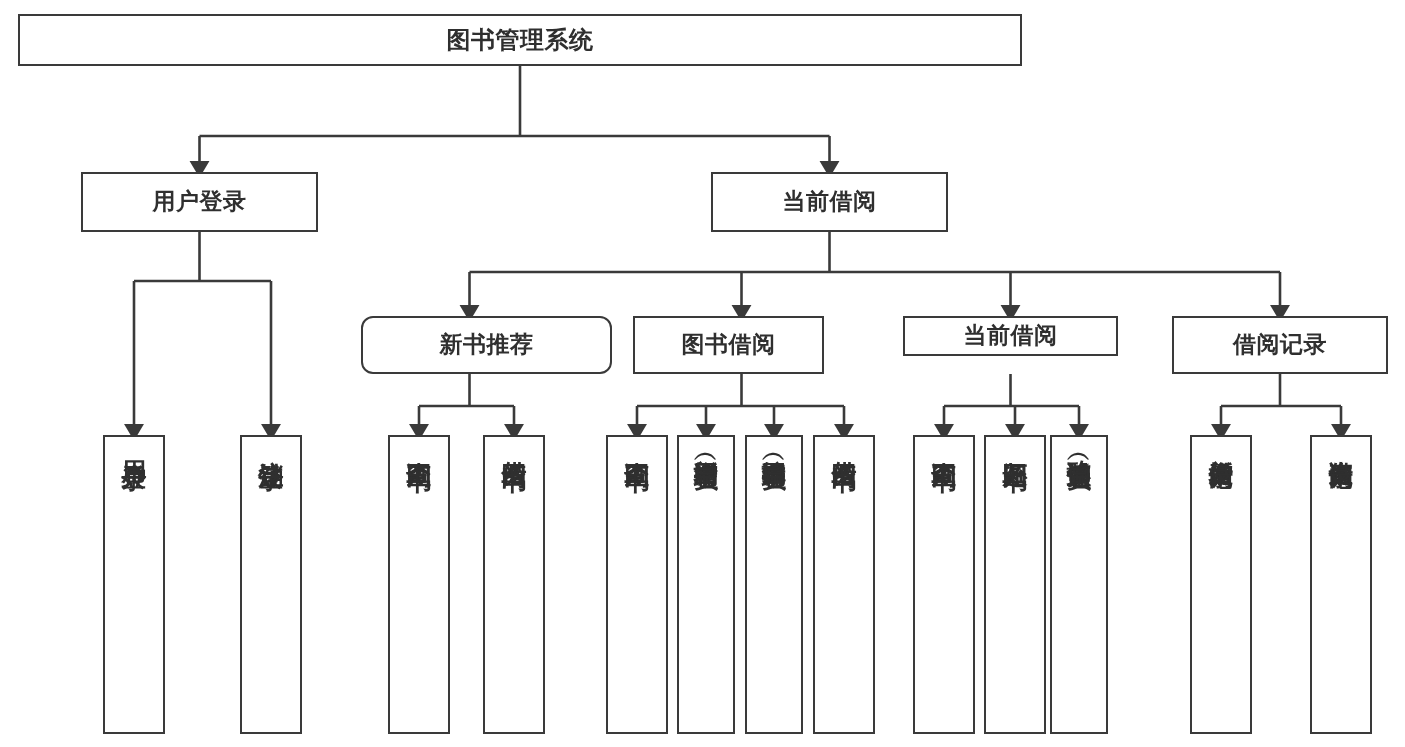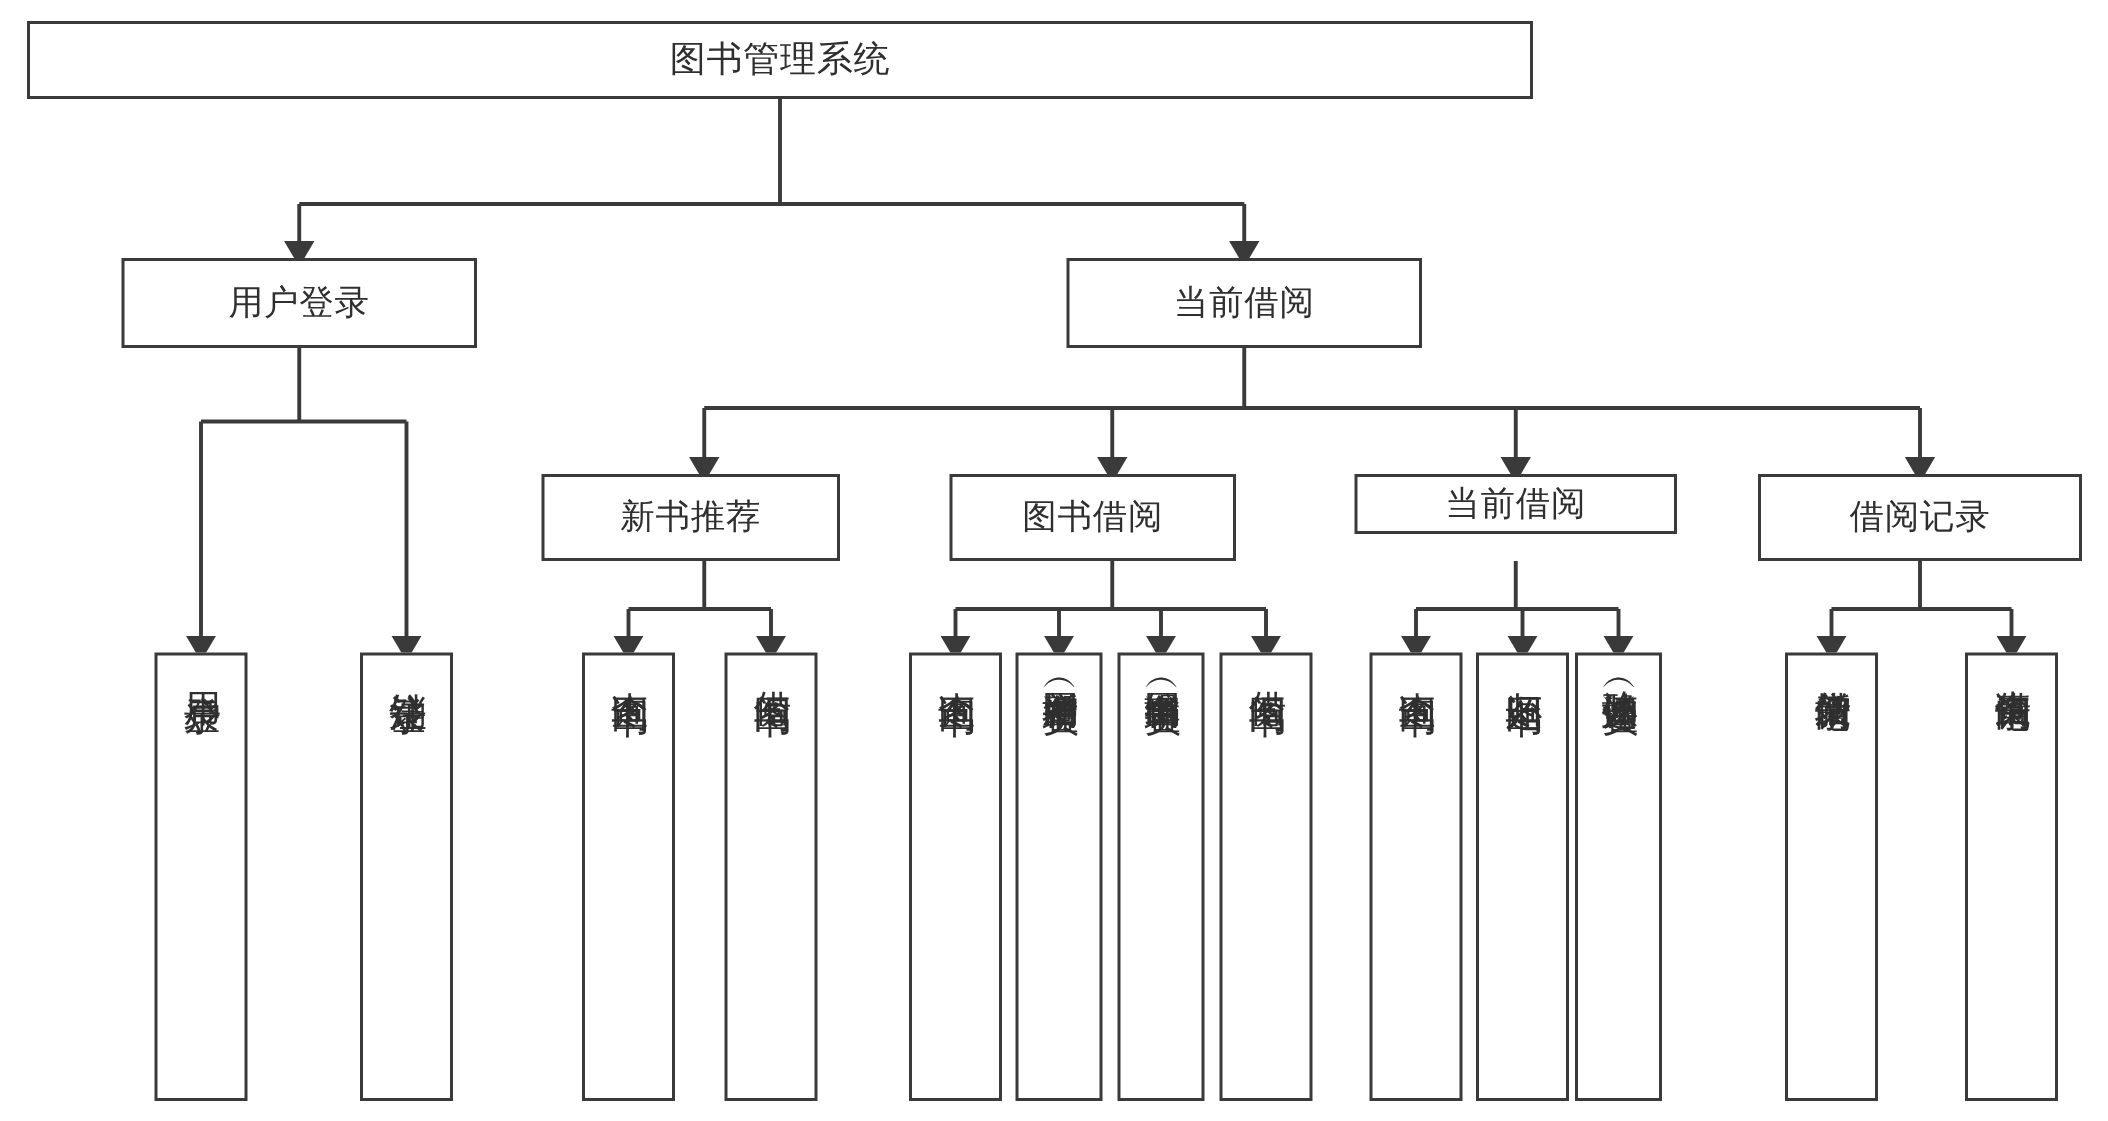--- a/index.html
+++ b/index.html
@@ -35,20 +35,21 @@
     align-items: center;
     justify-content: center;
     z-index: 2;
   }
   .node-label {
     color: #2f2f2f;
     text-align: center;
     line-height: 1.18;
     letter-spacing: 0.5px;
     white-space: pre-line;
+    font-weight: bold;
   }
   .node.horizontal .node-label {
     font-size: 23px;
   }
   .node.root .node-label {
     font-size: 24px;
   }
   .node.vertical {
     align-items: flex-start;
     justify-content: center;
@@ -128,21 +129,21 @@
   <div id="node-layer">
       <div class="node horizontal root" style="left: 18px; top: 14px; width: 1004px; height: 52px;">
         <span class="node-label">图书管理系统</span>
       </div>
       <div class="node horizontal" style="left: 81px; top: 172px; width: 237px; height: 60px;">
         <span class="node-label">用户登录</span>
       </div>
       <div class="node horizontal" style="left: 711px; top: 172px; width: 237px; height: 60px;">
         <span class="node-label">当前借阅</span>
       </div>
-      <div class="node horizontal" style="left: 361px; top: 316px; width: 199px; height: 58px;">
+      <div class="node horizontal" style="left: 361px; top: 316px; width: 251px; height: 58px; border-radius: 12px;">
         <span class="node-label">新书推荐</span>
       </div>
       <div class="node horizontal" style="left: 633px; top: 316px; width: 191px; height: 58px;">
         <span class="node-label">图书借阅</span>
       </div>
       <div class="node horizontal" style="left: 903px; top: 316px; width: 215px; height: 40px;">
         <span class="node-label">当前借阅</span>
       </div>
       <div class="node horizontal" style="left: 1172px; top: 316px; width: 216px; height: 58px; justify-content: center;">
         <span class="node-label">借阅记录</span>

